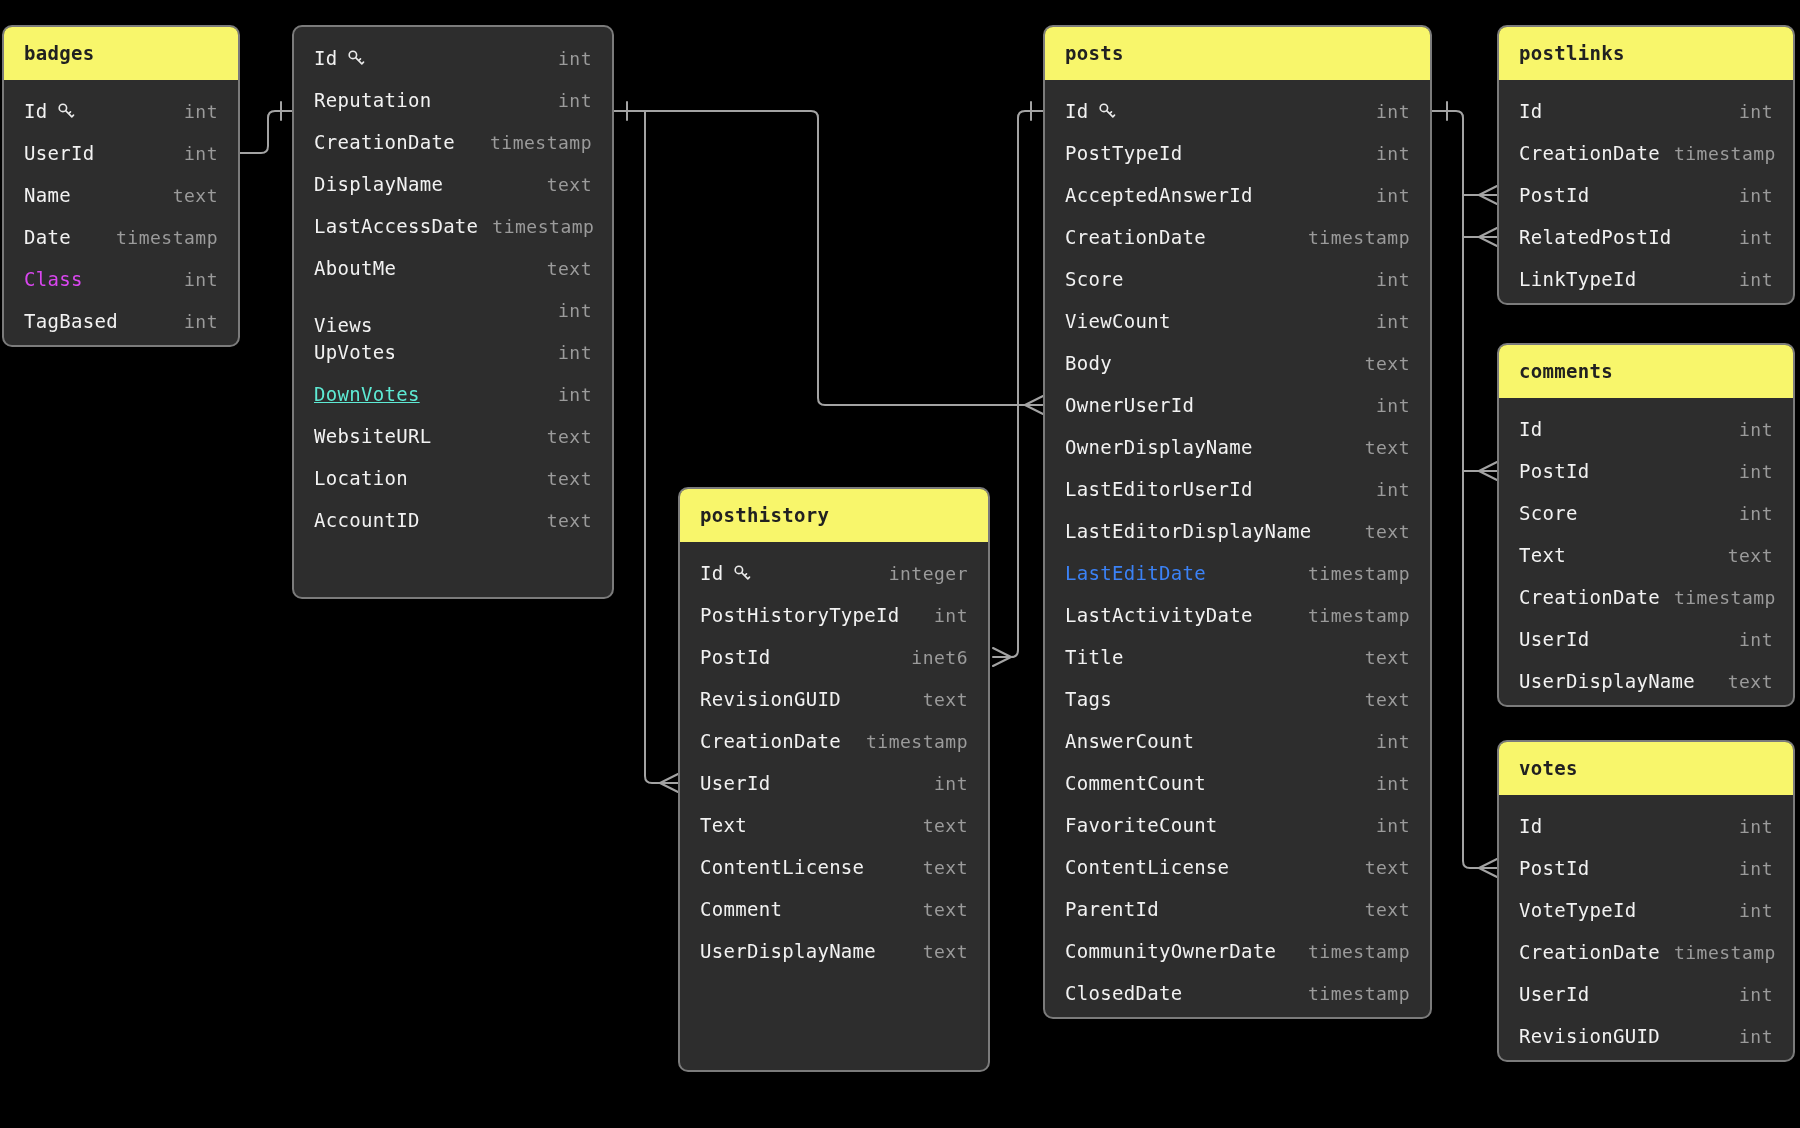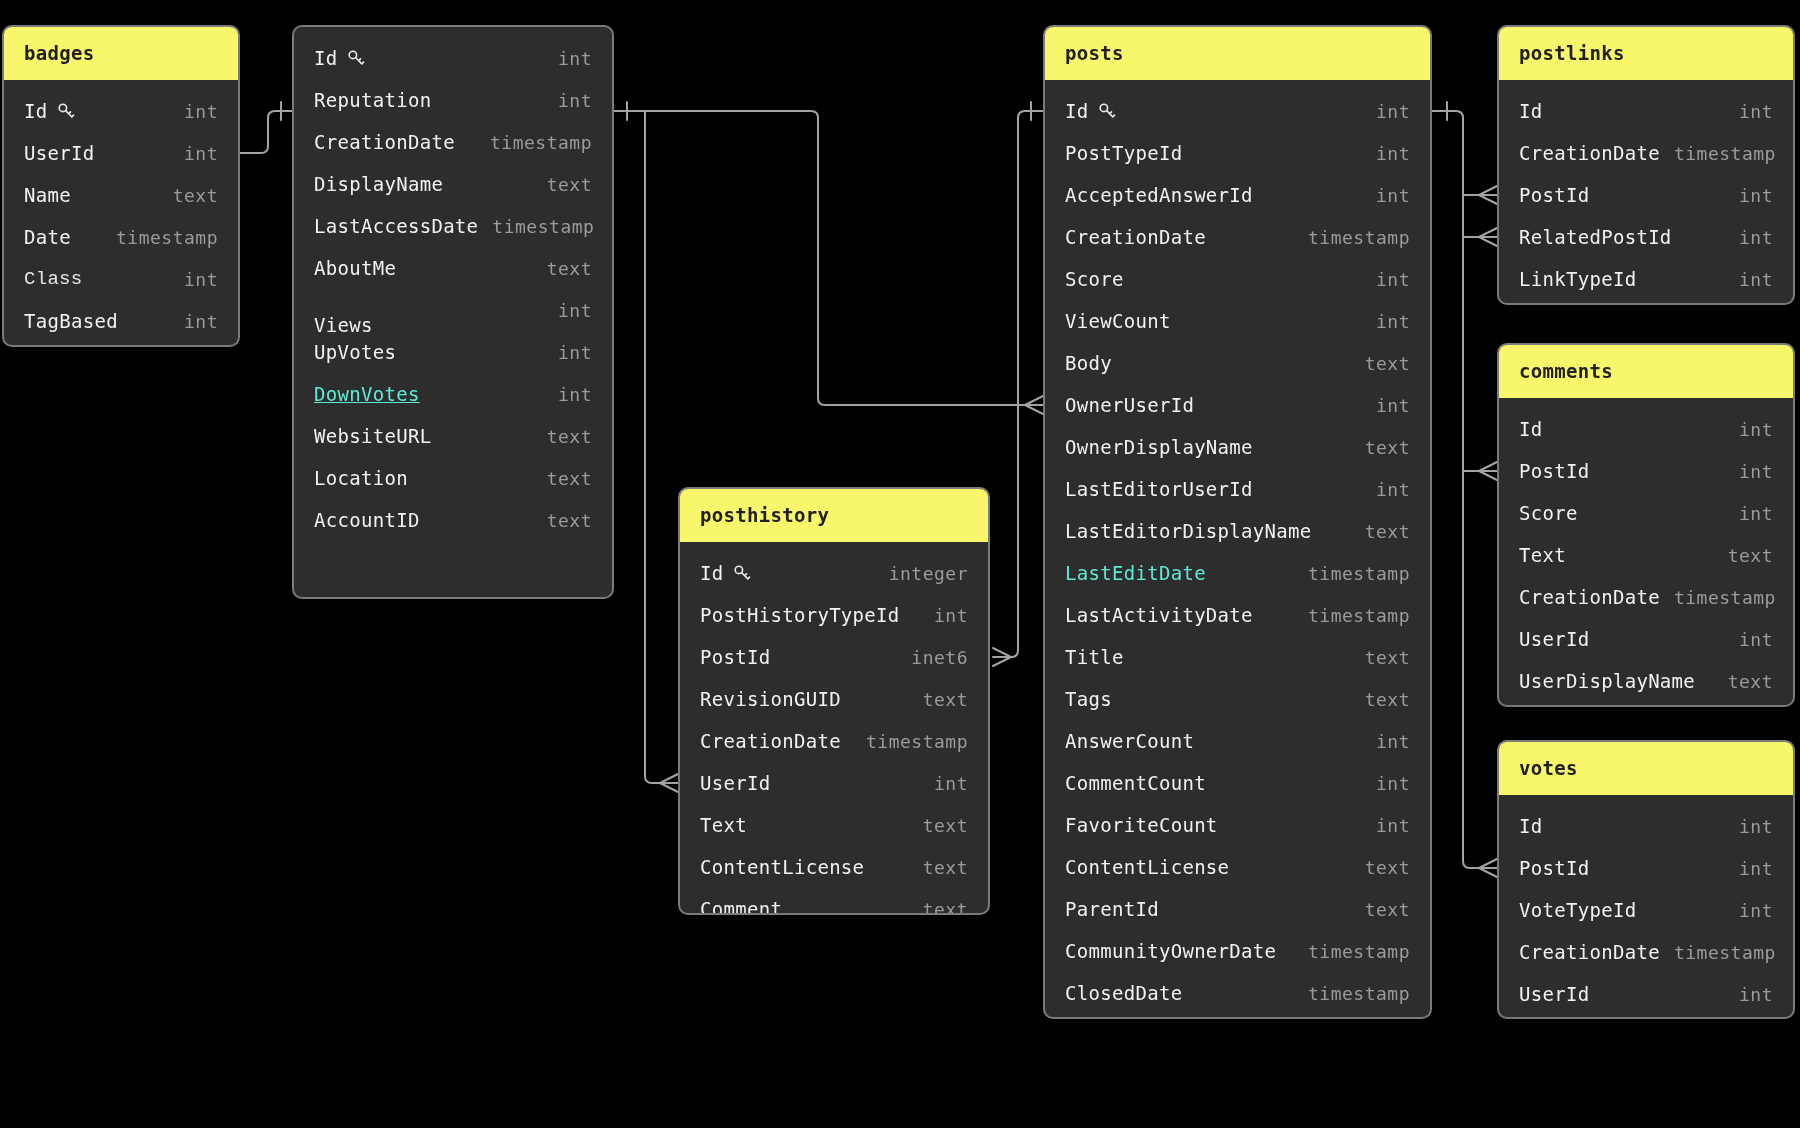--- a/index.html
+++ b/index.html
@@ -127,21 +127,21 @@
         </div>
         <div class="t-row">
           <span class="c-name" style="color: rgb(242, 242, 242);">Name</span>
           <span class="c-type" style="color: rgb(155, 155, 155);">text</span>
         </div>
         <div class="t-row">
           <span class="c-name" style="color: rgb(242, 242, 242);">Date</span>
           <span class="c-type" style="color: rgb(155, 155, 155);">timestamp</span>
         </div>
         <div class="t-row">
-          <span class="c-name" style="color: #e5e5e5; font-family: Liberation Mono, monospace;">Class</span>
+          <span class="c-name" style="color: #d946ef;">Class</span>
           <span class="c-type" style="color: rgb(155, 155, 155);">int</span>
         </div>
         <div class="t-row">
           <span class="c-name" style="color: rgb(242, 242, 242);">TagBased</span>
           <span class="c-type" style="color: rgb(155, 155, 155);">int</span>
         </div>
       </div>
     </div>
     <div class="table-card" style="left: 292px; top: 25px; width: 322px; height: 574px;">
       <div class="t-rows">
@@ -194,21 +194,21 @@
         <div class="t-row">
           <span class="c-name" style="color: rgb(242, 242, 242);">Location</span>
           <span class="c-type" style="color: rgb(155, 155, 155);">text</span>
         </div>
         <div class="t-row">
           <span class="c-name" style="color: rgb(242, 242, 242);">AccountID</span>
           <span class="c-type" style="color: rgb(155, 155, 155);">text</span>
         </div>
       </div>
     </div>
-    <div class="table-card" style="left: 678px; top: 487px; width: 312px; height: 428px;">
+    <div class="table-card" style="left: 678px; top: 487px; width: 312px; height: 585px;">
       <div class="t-header" style="background: rgb(248, 246, 107); color: rgb(33, 33, 33);"><span>posthistory</span></div>
       <div class="t-rows">
         <div class="t-row">
           <span class="c-name" style="color: rgb(242, 242, 242);">Id</span>
           <span class="key-wrap">
             <svg width="19" height="19" viewBox="0 0 20 20">
               <circle cx="6.2" cy="6.2" r="3.9" fill="none" stroke="#e9e9e9" stroke-width="1.7"></circle>
               <path d="M 9.1 9.1 L 15.6 15.6 M 12.3 12.3 L 14.2 10.4 M 15.6 15.6 L 17.4 13.8" fill="none" stroke="#e9e9e9" stroke-width="1.7" stroke-linecap="round"></path>
             </svg>
           </span>
@@ -299,21 +299,21 @@
         </div>
         <div class="t-row">
           <span class="c-name" style="color: rgb(242, 242, 242);">LastEditorUserId</span>
           <span class="c-type" style="color: rgb(155, 155, 155);">int</span>
         </div>
         <div class="t-row">
           <span class="c-name" style="color: rgb(242, 242, 242);">LastEditorDisplayName</span>
           <span class="c-type" style="color: rgb(155, 155, 155);">text</span>
         </div>
         <div class="t-row">
-          <span class="c-name" style="color: #5eead4;">LastEditDate</span>
+          <span class="c-name" style="color: #3b82f6;">LastEditDate</span>
           <span class="c-type" style="color: rgb(155, 155, 155);">timestamp</span>
         </div>
         <div class="t-row">
           <span class="c-name" style="color: rgb(242, 242, 242);">LastActivityDate</span>
           <span class="c-type" style="color: rgb(155, 155, 155);">timestamp</span>
         </div>
         <div class="t-row">
           <span class="c-name" style="color: rgb(242, 242, 242);">Title</span>
           <span class="c-type" style="color: rgb(155, 155, 155);">text</span>
         </div>
@@ -402,21 +402,21 @@
         <div class="t-row">
           <span class="c-name" style="color: rgb(242, 242, 242);">UserId</span>
           <span class="c-type" style="color: rgb(155, 155, 155);">int</span>
         </div>
         <div class="t-row">
           <span class="c-name" style="color: rgb(242, 242, 242);">UserDisplayName</span>
           <span class="c-type" style="color: rgb(155, 155, 155);">text</span>
         </div>
       </div>
     </div>
-    <div class="table-card" style="left: 1497px; top: 740px; width: 298px; height: 279px;">
+    <div class="table-card" style="left: 1497px; top: 740px; width: 298px; height: 322px;">
       <div class="t-header" style="background: rgb(248, 246, 107); color: rgb(33, 33, 33);"><span>votes</span></div>
       <div class="t-rows">
         <div class="t-row">
           <span class="c-name" style="color: rgb(242, 242, 242);">Id</span>
           <span class="c-type" style="color: rgb(155, 155, 155);">int</span>
         </div>
         <div class="t-row">
           <span class="c-name" style="color: rgb(242, 242, 242);">PostId</span>
           <span class="c-type" style="color: rgb(155, 155, 155);">int</span>
         </div>

